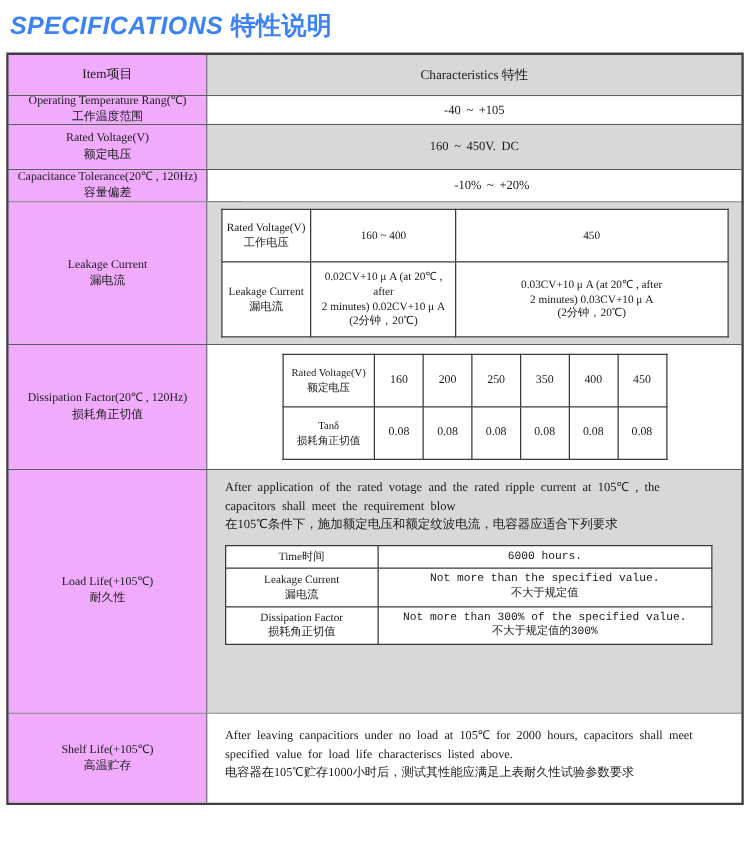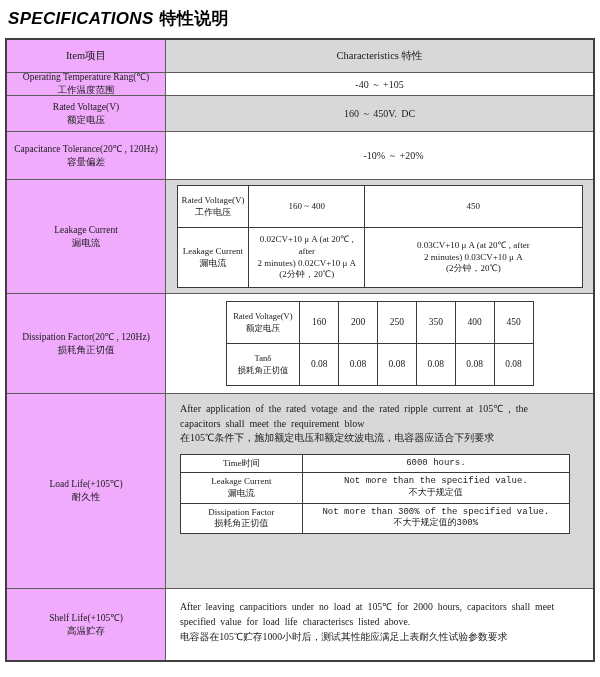--- a/index.html
+++ b/index.html
@@ -7,22 +7,22 @@
     width: 600px; height: 677px;
     background: #ffffff;
     font-family: "Liberation Serif", serif;
     color: #1a1a1a;
     overflow: hidden;
   }
   .page-title {
     padding: 7px 0 6px 8px;
     font-family: "Liberation Sans", sans-serif;
     font-weight: bold;
-    color: #000000;
-    font-size: 17px;
+    color: #3b82f6;
+    font-size: 20px;
     letter-spacing: 0.3px;
   }
   .page-title .en { font-style: italic; margin-right: 6px; }
   .page-title .zh { font-style: normal; }
 
   .spec-table {
     margin: 2px 5px 0 5px;
     border: 2px solid #3f3f3f;
   }
   .trow { display: flex; border-top: 1px solid #5c5c5c; }
@@ -44,21 +44,21 @@
     text-align: center;
     font-size: 10px;
     background: #ffffff;
   }
   .rcell.gray { background: #d8d8d8; }
   .rcell.left { align-items: flex-start; text-align: left; justify-content: flex-start; }
 
   .h-header { height: 32px; }
   .h-optemp { height: 23px; }
   .h-ratedv { height: 36px; }
-  .h-captol { height: 48px; gap: 28px; }
+  .h-captol { height: 26px; gap: 28px; }
   .h-leak   { height: 114px; }
   .h-diss   { height: 100px; }
   .h-load   { height: 195px; }
   .h-shelf  { height: 72px; }
 
   .hdr-cell { font-size: 10.5px; }
   .value { word-spacing: 2px; }
 
   table.inner {
     border-collapse: collapse;

